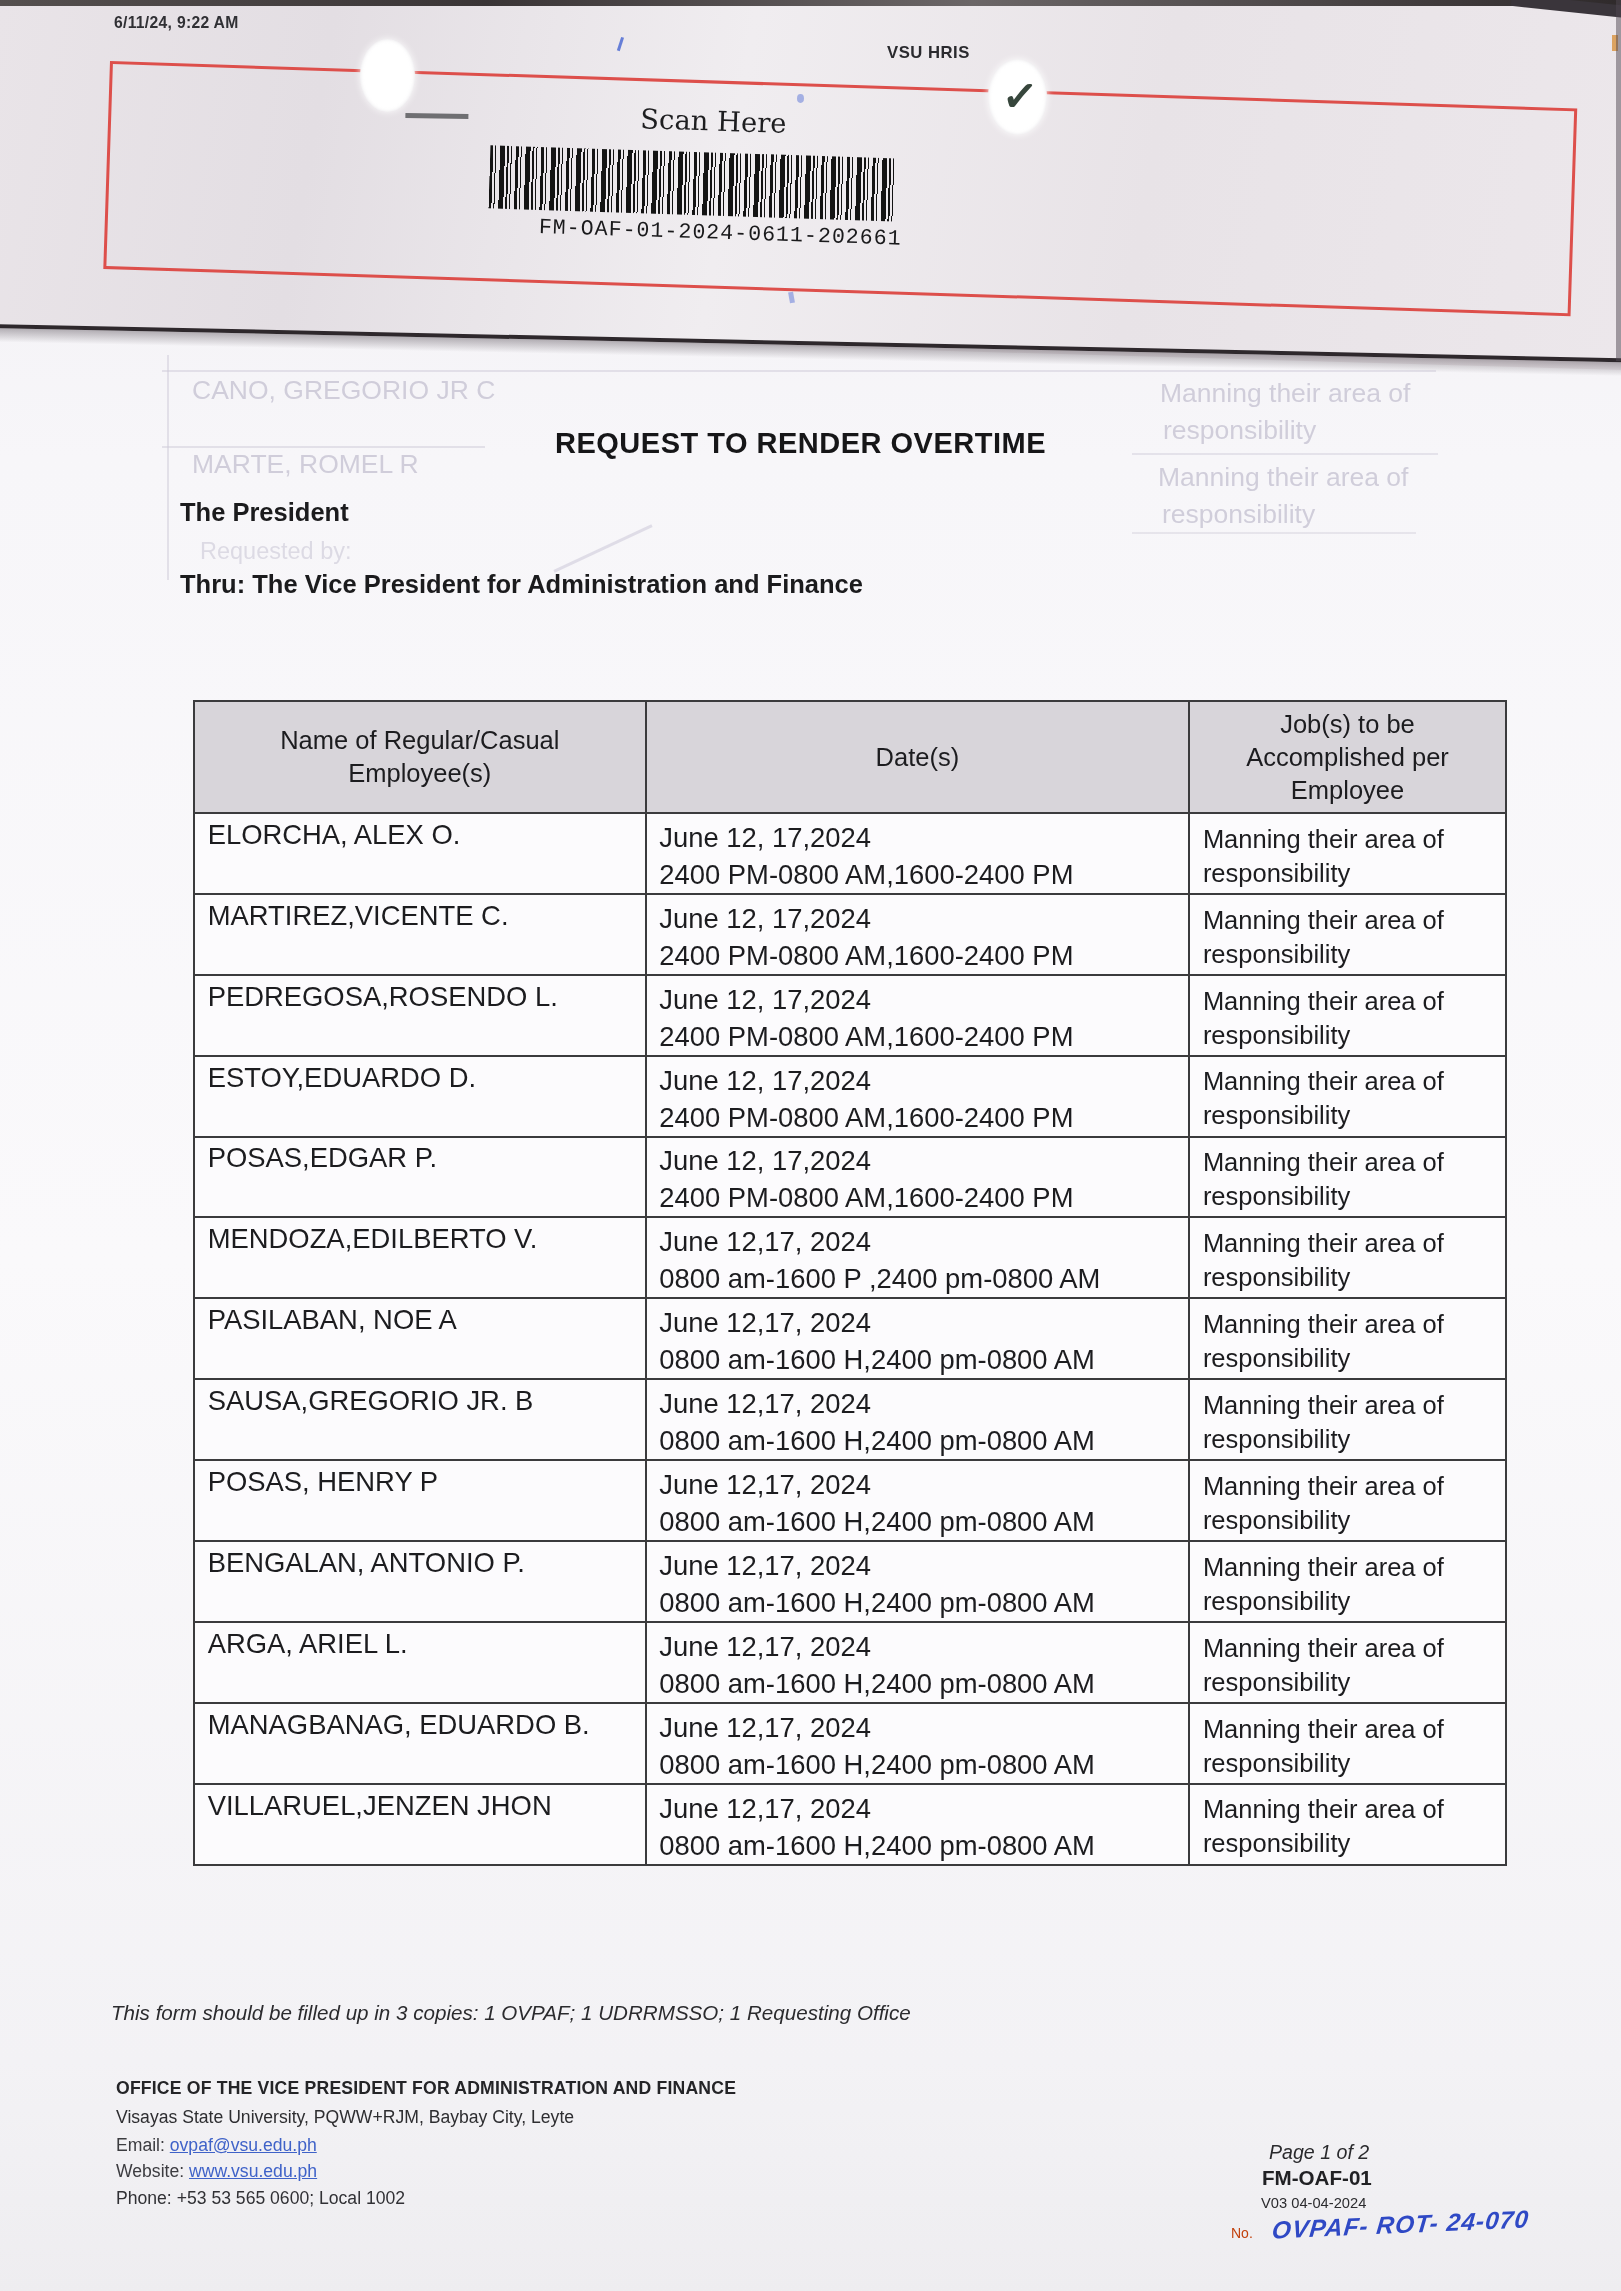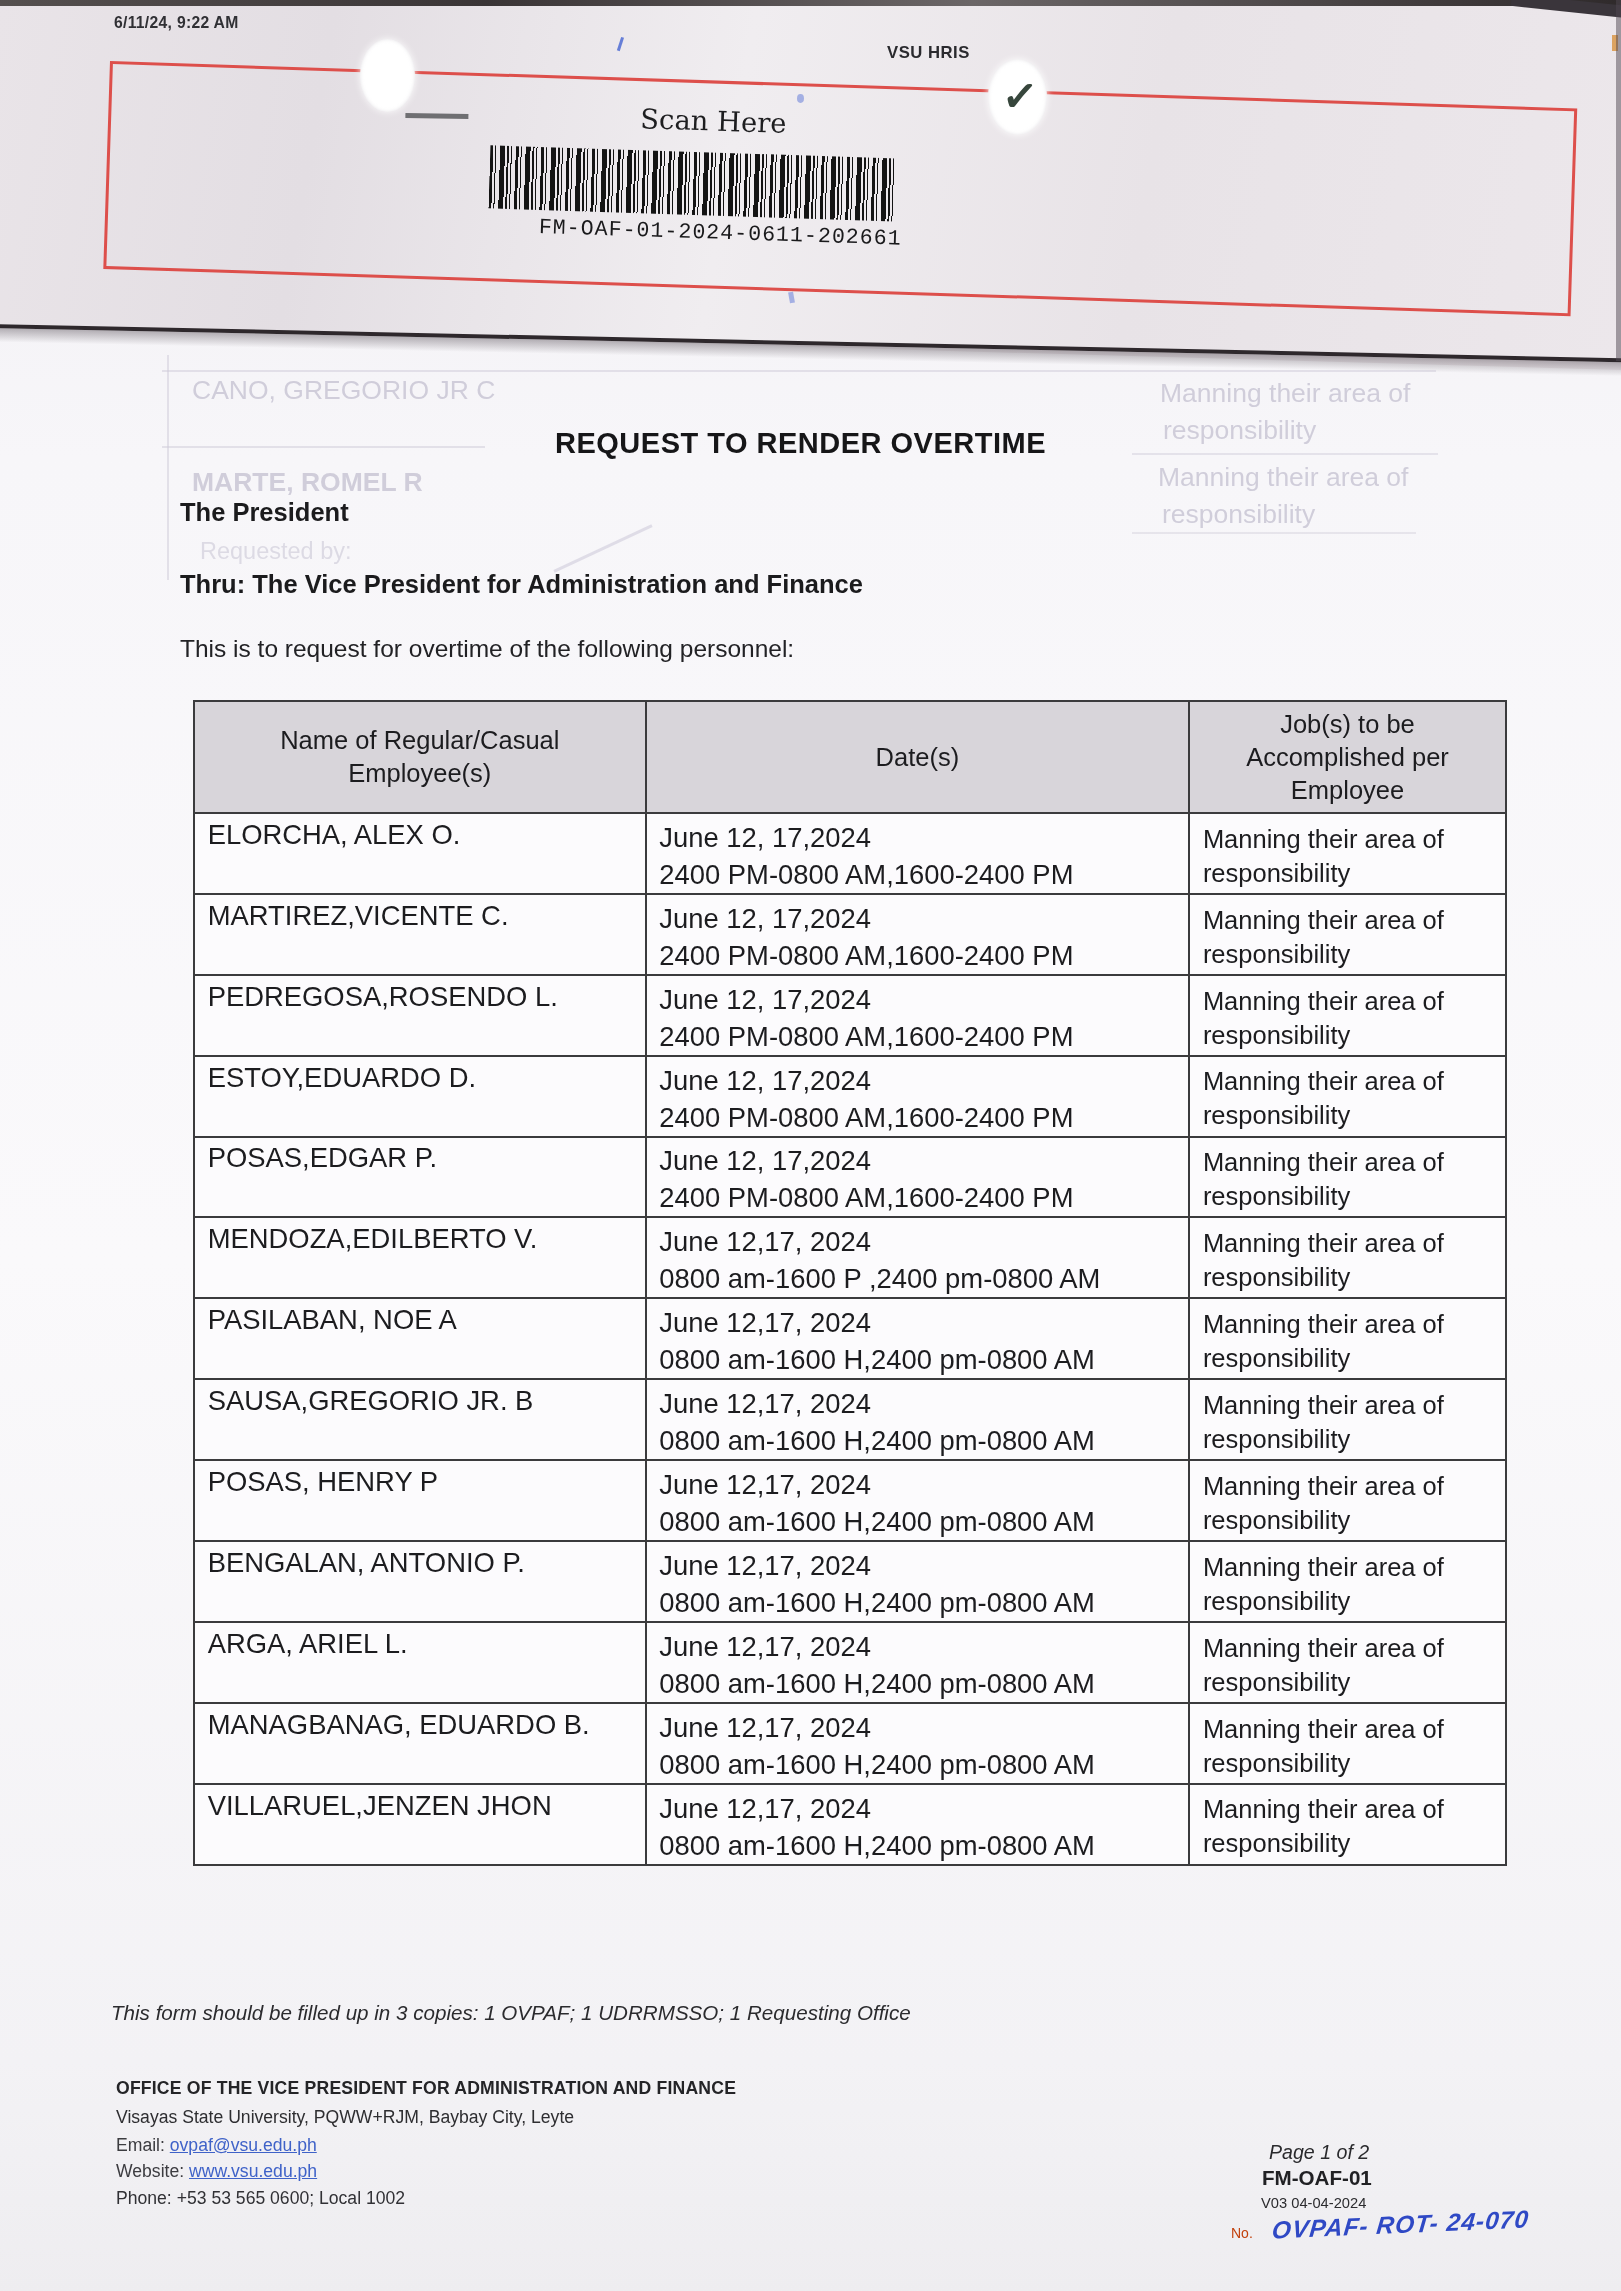--- a/index.html
+++ b/index.html
@@ -53,21 +53,21 @@
 
   
   .top-edge{left:0;top:0;width:100%;height:5.9px;
     background:linear-gradient(90deg,#55504f,#3a3536 30%,#6b6667 60%,#2f2a2b);}
   .corner-streak{right:-7.8px;top:0px;width:118px;height:11.8px;background:#3a353b;transform:rotate(6deg);}
   .right-sliver{right:0;top:0;width:4.9px;height:361px;background:rgba(80,72,82,.5);}
 
   
   .ghost{color:#c7c4d3;font-size:26.5px;opacity:.8;white-space:nowrap;}
   .g-l0{left:192px;top:375px;}
-  .g-l1{left:192px;top:467px;font-weight:bold;}
+  .g-l1{left:192px;top:449px;}
   .g-l2{left:200px;top:538px;font-size:23.5px;opacity:.55;}
   .g-r0{left:1160px;top:378px;}
   .g-r1{left:1163px;top:415px;}
   .g-r2{left:1158px;top:462px;}
   .g-r3{left:1162px;top:499px;}
   .gline{background:rgba(205,202,216,.5);}
   .ghl-1{left:162px;top:370px;width:1274px;height:2px;}
   .ghl-2{left:162px;top:446px;width:323px;height:2px;}
   .ghl-3{left:1132px;top:453px;width:306px;height:2px;opacity:.9;}
   .ghl-4{left:1132px;top:532px;width:284px;height:2px;opacity:.8;}
@@ -159,21 +159,20 @@
   <div class="abs ghost g-l1">MARTE, ROMEL R</div>
   <div class="abs ghost g-l2">Requested by:</div>
   <div class="abs ghost g-r0">Manning their area of</div>
   <div class="abs ghost g-r1">responsibility</div>
   <div class="abs ghost g-r2">Manning their area of</div>
   <div class="abs ghost g-r3">responsibility</div>
 
   <div class="abs doc-title">REQUEST TO RENDER OVERTIME</div>
   <div class="abs addressee">The President</div>
   <div class="abs thru-line">Thru: The Vice President for Administration and Finance</div>
-  <div class="abs intro-line">This is to request for overtime of the following personnel:</div>
 
   <table class="ot">
     <thead>
       <tr>
         <th><span class="hdr-inner w-limit">Name of Regular/Casual Employee(s)</span></th>
         <th><span class="hdr-inner">Date(s)</span></th>
         <th><span class="hdr-inner">Job(s) to be Accomplished per Employee</span></th>
       </tr>
     </thead>
     <tbody>

